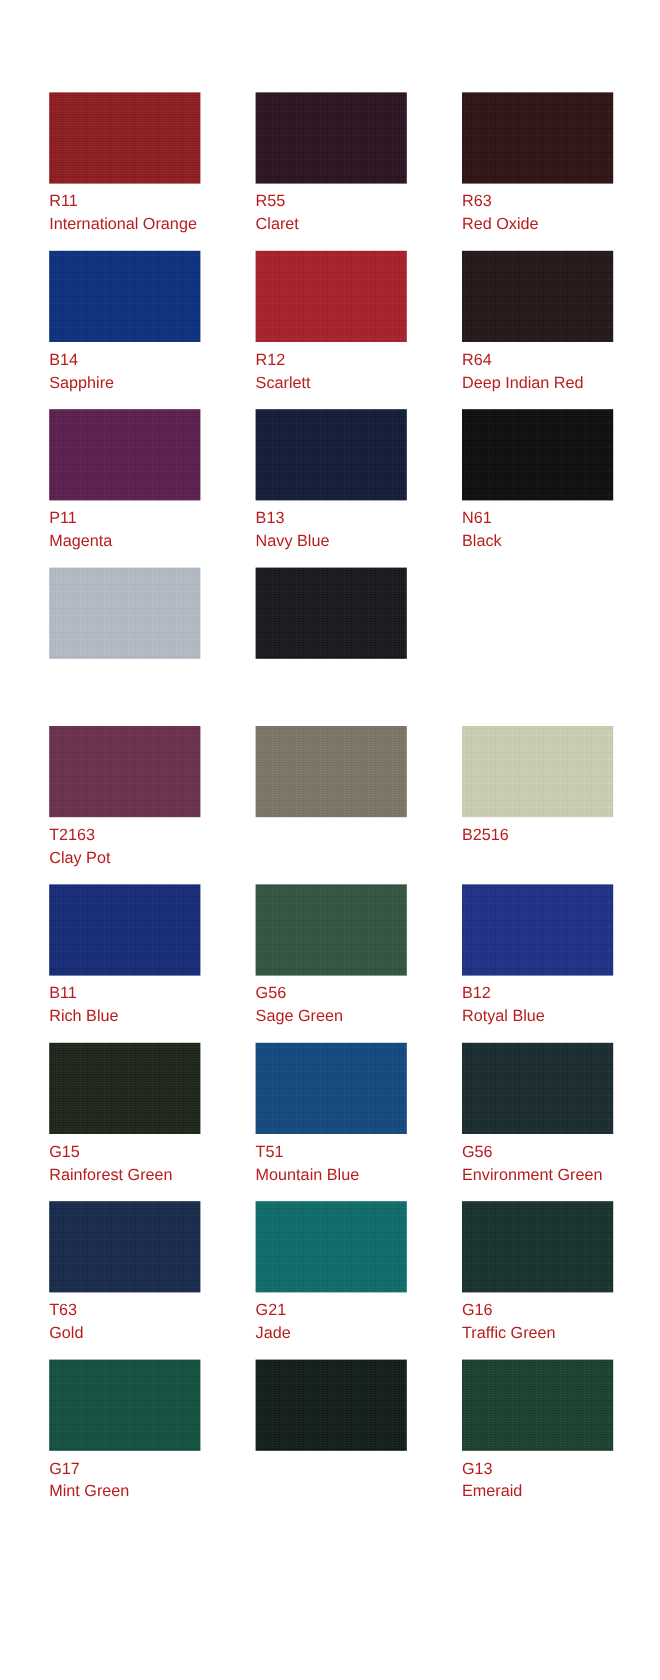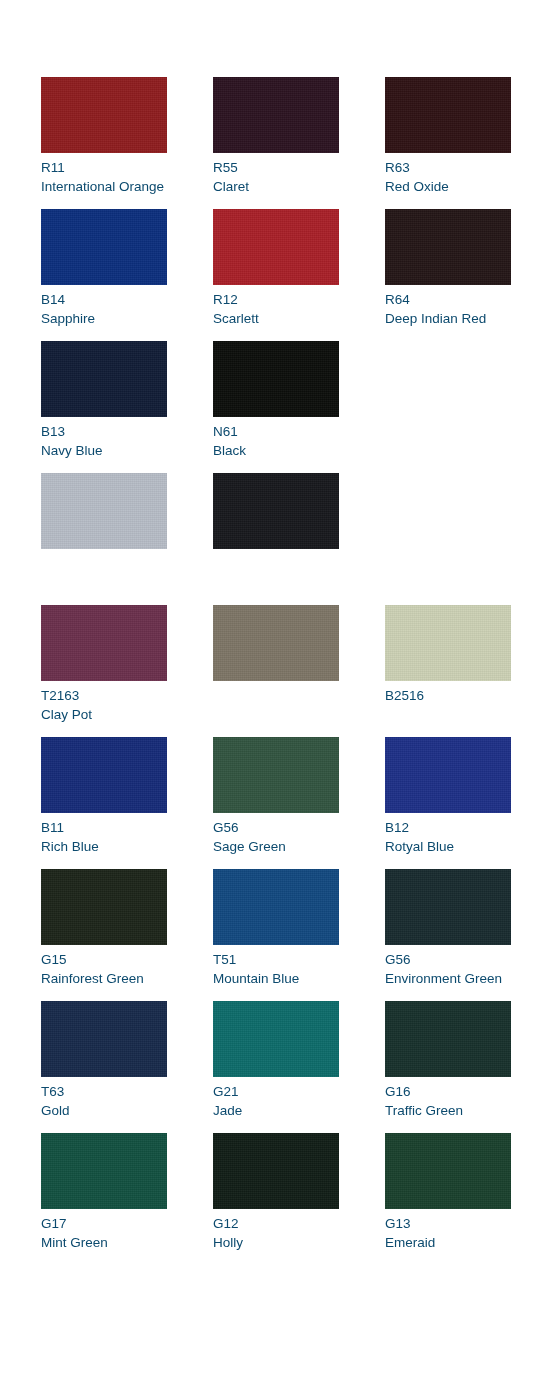--- a/index.html
+++ b/index.html
@@ -68,21 +68,21 @@
 
   .swatch-labels {
     padding-top: 6px;
   }
 
   .swatch-code,
   .swatch-name {
     display: block;
     font-size: 13.5px;
     line-height: 18.5px;
-    color: #0c4a6e;
+    color: #b91c1c;
     white-space: nowrap;
   }
 
   .swatch-name:empty { display: none; }
 </style>
 </head>
 <body>
 
 <div id="swatch-grid">
     <div class="swatch-row">
@@ -126,20 +126,27 @@
       <div class="swatch-cell">
         <span class="swatch-chip" style="background-color: rgb(35, 21, 22);"></span>
         <div class="swatch-labels">
           <span class="swatch-code">R64</span>
           <span class="swatch-name">Deep Indian Red</span>
         </div>
       </div>
     </div>
     <div class="swatch-row">
       <div class="swatch-cell">
+        <span class="swatch-chip" style="background-color: rgb(90, 30, 78);"></span>
+        <div class="swatch-labels">
+          <span class="swatch-code">P11</span>
+          <span class="swatch-name">Magenta</span>
+        </div>
+      </div>
+      <div class="swatch-cell">
         <span class="swatch-chip" style="background-color: rgb(16, 28, 53);"></span>
         <div class="swatch-labels">
           <span class="swatch-code">B13</span>
           <span class="swatch-name">Navy Blue</span>
         </div>
       </div>
       <div class="swatch-cell">
         <span class="swatch-chip" style="background-color: rgb(11, 13, 10);"></span>
         <div class="swatch-labels">
           <span class="swatch-code">N61</span>
@@ -245,24 +252,20 @@
     <div class="swatch-row">
       <div class="swatch-cell">
         <span class="swatch-chip" style="background-color: rgb(17, 80, 63);"></span>
         <div class="swatch-labels">
           <span class="swatch-code">G17</span>
           <span class="swatch-name">Mint Green</span>
         </div>
       </div>
       <div class="swatch-cell">
         <span class="swatch-chip" style="background-color: rgb(16, 29, 22);"></span>
-        <div class="swatch-labels">
-          <span class="swatch-code">G12</span>
-          <span class="swatch-name">Holly</span>
-        </div>
       </div>
       <div class="swatch-cell">
         <span class="swatch-chip" style="background-color: rgb(25, 64, 44);"></span>
         <div class="swatch-labels">
           <span class="swatch-code">G13</span>
           <span class="swatch-name">Emeraid</span>
         </div>
       </div>
     </div>
   </div>

